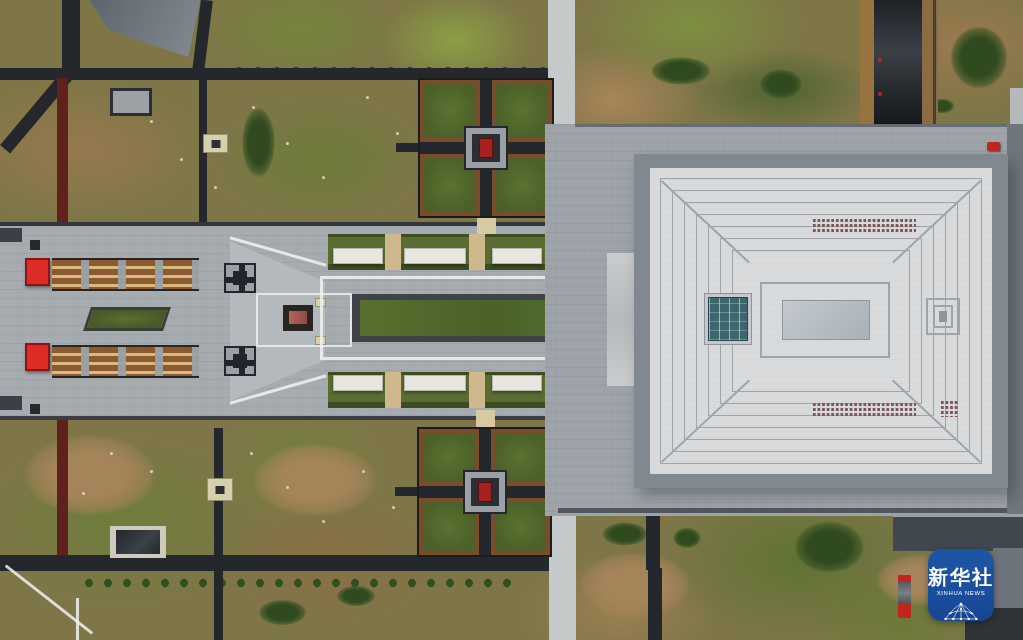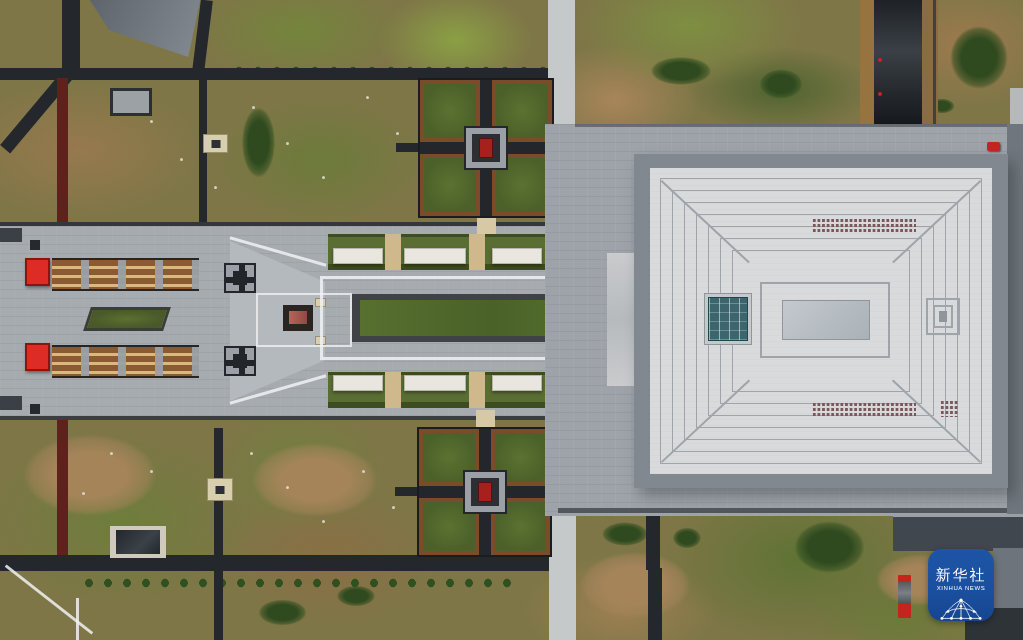--- a/index.html
+++ b/index.html
@@ -46,21 +46,21 @@
   .canopy{background:#e8e6df;border:1px solid #b9b6ac;box-shadow:0 2px 3px rgba(0,0,0,.35);}
   .tanlink{background:#cfb98c;}
   .cross-garden{background:#23262a;border:2px solid #1a1d20;}
   .cg-quad{width:calc(50% - 6px);height:calc(50% - 6px);border:4px solid var(--frame-rust,#7b4c2a);
     background:radial-gradient(closest-side,#5a7231,#4c6129);}
   .cg-center{left:50%;top:50%;transform:translate(-50%,-50%);width:44px;height:44px;background:#9aa0a5;border:2px solid #23262a;}
   .cg-inner{left:50%;top:50%;transform:translate(-50%,-50%);width:28px;height:28px;background:#2b2f33;}
   .cg-pav{left:50%;top:50%;transform:translate(-50%,-50%);width:14px;height:20px;background:var(--pavilion-red,#a8201d);border:1px solid #5e0e0c;}
   .ring{border:1.6px solid var(--ridge-line,#9fa4aa);}
   .vents{background-image:radial-gradient(circle,var(--vent,#7b565a) 1.4px,transparent 1.6px);background-size:4.6px 5px;}
-  .badge-cn{font-weight:normal;font-size:15px;letter-spacing:2px;color:#fff;line-height:1;margin-top:14px;}
+  .badge-cn{font-weight:bold;font-size:20px;letter-spacing:2px;color:#fff;line-height:1;margin-top:14px;}
   .badge-en{font-size:6px;letter-spacing:.6px;color:#fff;line-height:1;margin-top:3px;}
 </style>
 </head>
 <body>
 
 <div id="stage">
 
   <div class="dirtblob" style="left:560px;top:540px;width:150px;height:90px;"></div>
   <div class="dirtblob" style="left:860px;top:545px;width:120px;height:70px;"></div>
   <div class="dirtblob" style="left:0px;top:420px;width:180px;height:110px;"></div>

